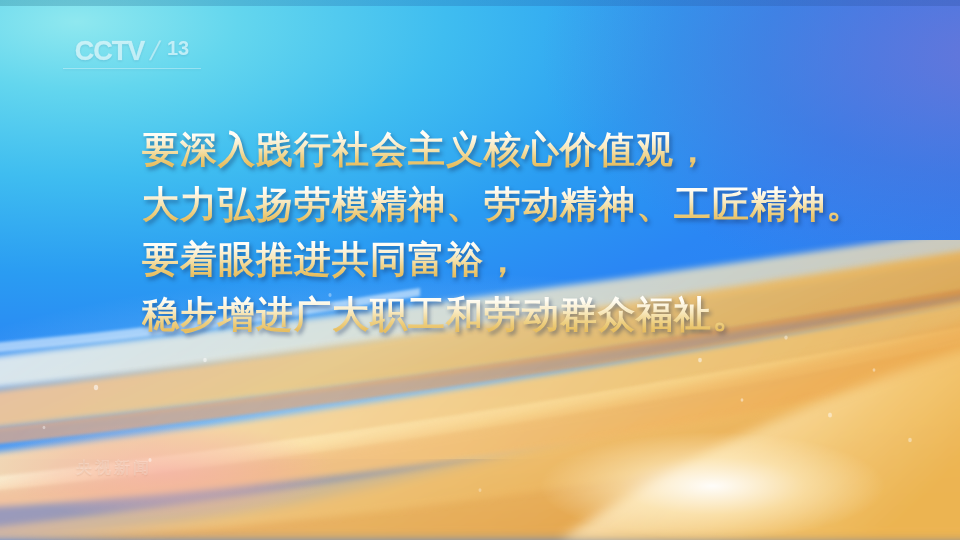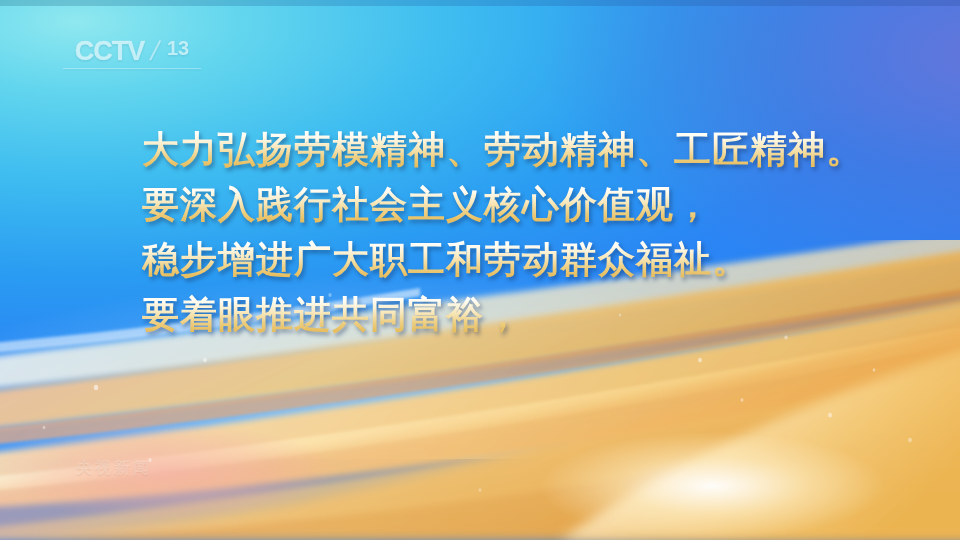--- a/index.html
+++ b/index.html
@@ -288,19 +288,19 @@
   <div class="logo">
     <div class="logo-row1">
       <span class="logo-cctv">CCTV</span>
       <span class="logo-slash">/</span>
       <span class="logo-13">13</span>
     </div>
     <div class="logo-rule"></div>
   </div>
 
   <div class="quote">
+    <div class="quote-line">要深入践行社会主义核心价值观，</div>
     <div class="quote-line">大力弘扬劳模精神、劳动精神、工匠精神。</div>
-    <div class="quote-line">要深入践行社会主义核心价值观，</div>
+    <div class="quote-line">要着眼推进共同富裕，</div>
     <div class="quote-line">稳步增进广大职工和劳动群众福祉。</div>
-    <div class="quote-line">要着眼推进共同富裕，</div>
   </div>
 
 </div>
 
 </body></html>

